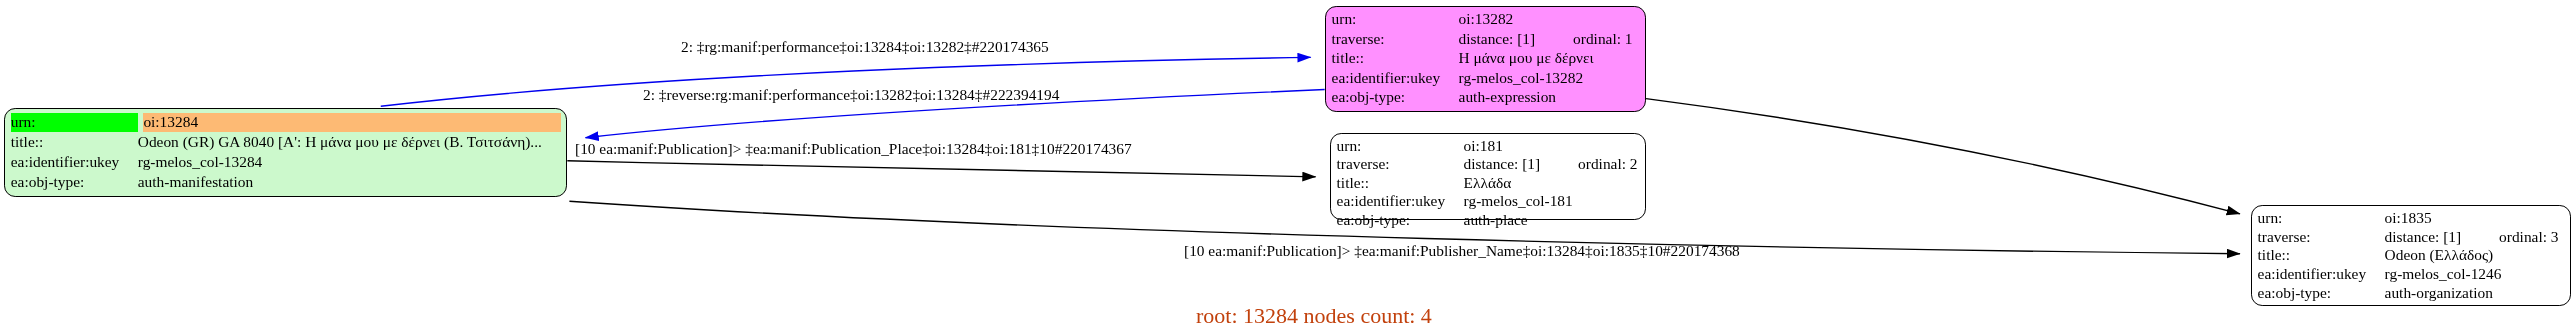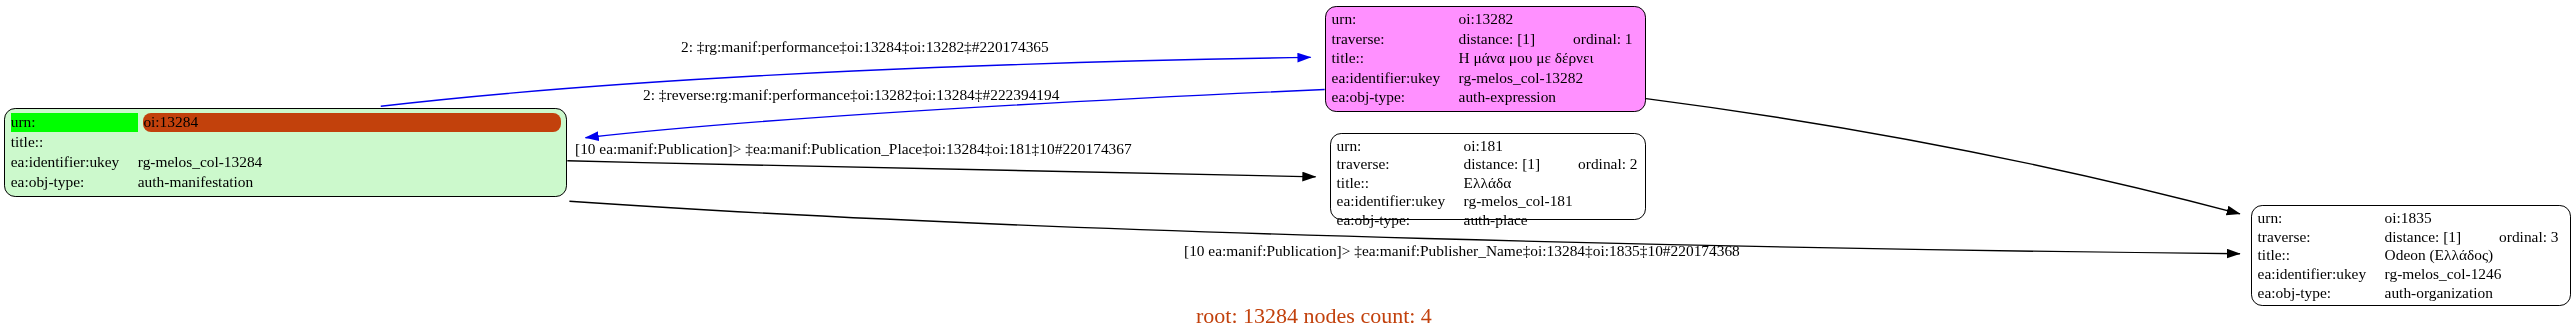--- a/index.html
+++ b/index.html
@@ -24,21 +24,21 @@
     font-size:15.4px;
     color:#000;
   }
   .node-green{background:#ccf9cc;}
   .node-magenta{background:#ff90ff;}
   .node-white{background:#ffffff;}
   .nrow{display:flex;align-items:center;line-height:1.2;}
   .cell-label{width:127px;flex:0 0 127px;}
   .cell-value{flex:1;white-space:nowrap;overflow:hidden;}
   .hl .cell-label{background:#00ff00;margin-right:5.6px;}
-  .hl .cell-value{background:#c2410c;border-radius:8px;}
+  .hl .cell-value{background:#fdba74;}
   .vpair{display:inline-flex;column-gap:38px;}
   .edge-label{
     position:absolute;
     font-size:15.4px;
     color:#000;
     white-space:nowrap;
     z-index:1;
     line-height:1.1;
   }
   .root-label{
@@ -75,20 +75,21 @@
     <path d="M 815,288 C 1500,336 2600,357 3206,363" fill="none" stroke="#000000" stroke-width="2" marker-end="url(#arrow-black)"></path>
   </svg>
 
   <div class="node node-green" style="left:4.2px;top:108px;width:563px;height:89px;">
     <div class="nrow hl">
       <span class="cell-label">urn:</span>
       <span class="cell-value">oi:13284</span>
     </div>
     <div class="nrow">
       <span class="cell-label">title::</span>
+      <span class="cell-value">Odeon (GR) GA 8040 [A': Η μάνα μου με δέρνει (Β. Τσιτσάνη)...</span>
     </div>
     <div class="nrow">
       <span class="cell-label">ea:identifier:ukey</span>
       <span class="cell-value">rg-melos_col-13284</span>
     </div>
     <div class="nrow">
       <span class="cell-label">ea:obj-type:</span>
       <span class="cell-value">auth-manifestation</span>
     </div>
   </div>

